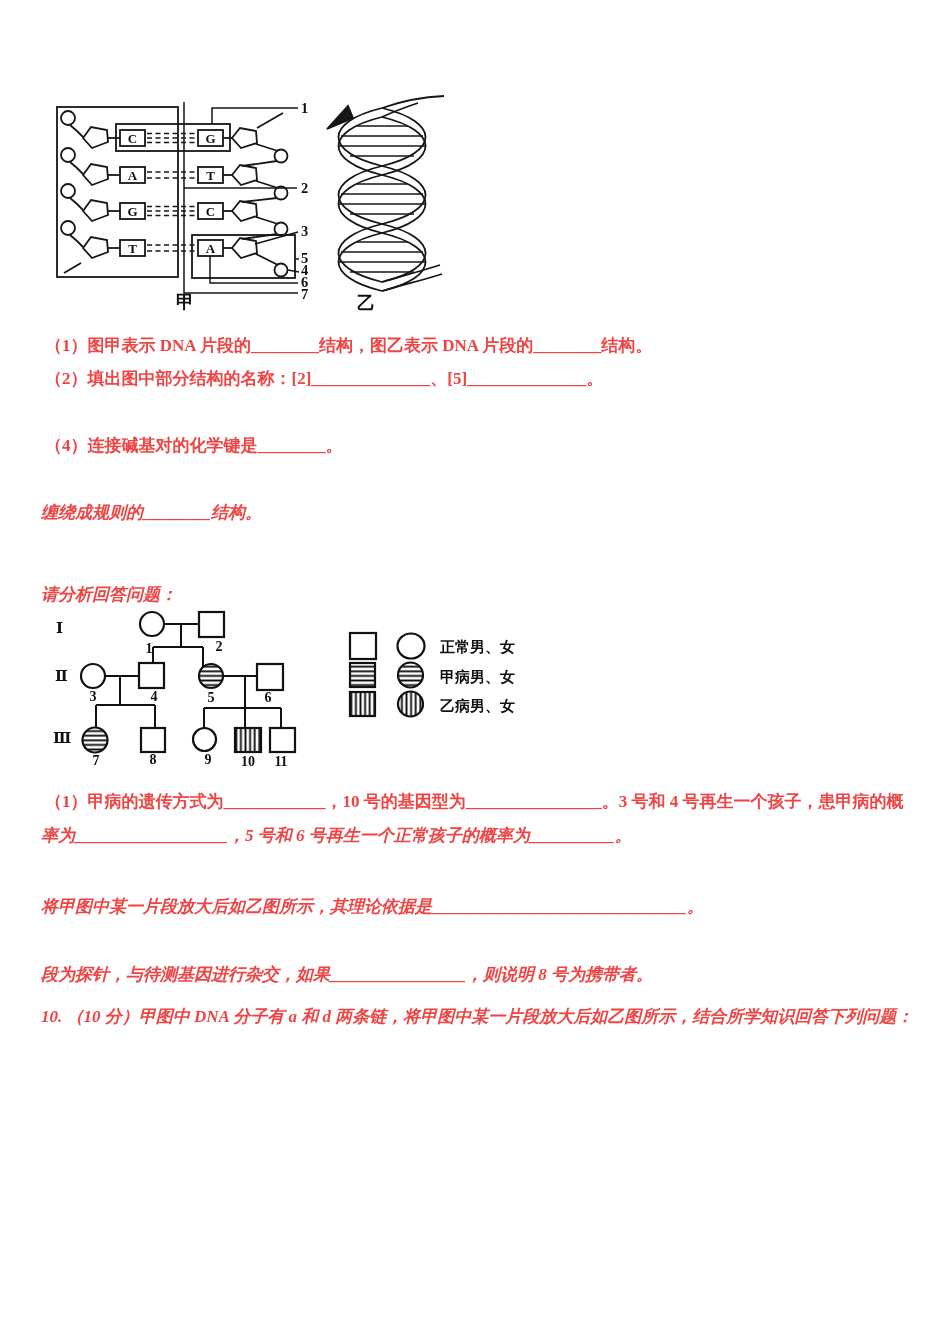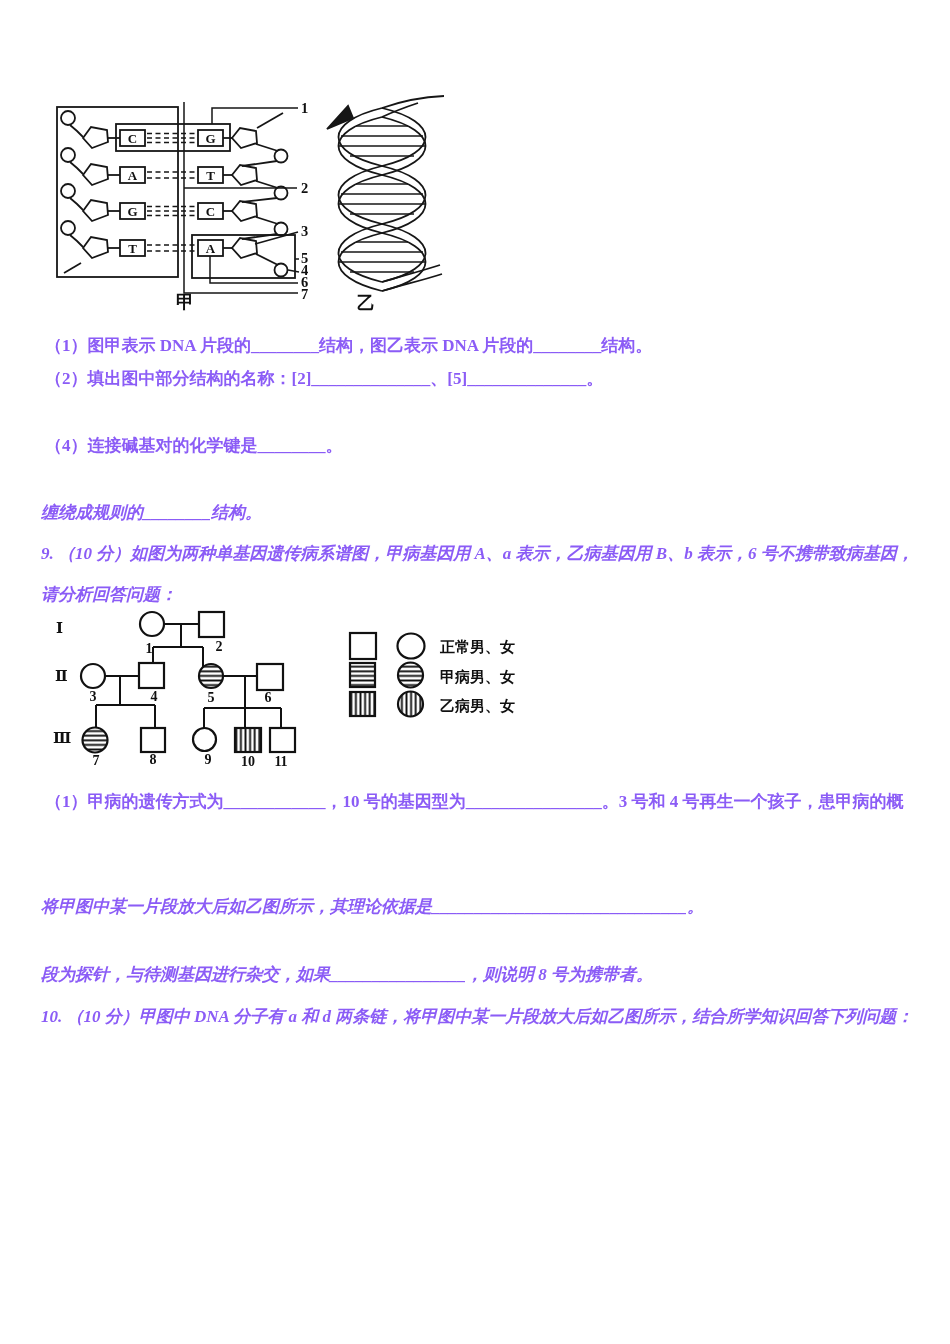--- a/index.html
+++ b/index.html
@@ -3,21 +3,21 @@
 <meta charset="utf-8">
 <style>
   html,body{margin:0;padding:0;background:#888;}
   .page{
     position:relative;width:950px;height:1344px;background:#ffffff;
     font-family:"Liberation Serif","DejaVu Serif",serif;color:#000;
     overflow:hidden;margin:0 auto;
   }
   .tline{
     position:absolute;left:45px;font-size:17px;font-weight:700;
-    white-space:nowrap;letter-spacing:0px;color:#8b5cf6;
+    white-space:nowrap;letter-spacing:0px;color:#ef4444;
   }
   .tline.cont{left:41px;font-style:italic;}
   svg{position:absolute;}
   svg text{font-family:"Liberation Serif","DejaVu Serif",serif;font-weight:700;fill:#101010;}
 </style>
 </head>
 <body>
 
 <div class="page">
 
@@ -156,21 +156,20 @@
 
     <text x="135" y="220" font-size="18" text-anchor="middle">甲</text>
     <text x="316" y="221" font-size="18" text-anchor="middle">乙</text>
   </svg>
 
   <div class="tline" style="top:334px">（1）图甲表示 DNA 片段的________结构，图乙表示 DNA 片段的________结构。</div>
   <div class="tline" style="top:367px">（2）填出图中部分结构的名称：[2]______________、[5]______________。</div>
   <div class="tline" style="top:434px">（4）连接碱基对的化学键是________。</div>
   <div class="tline cont" style="top:501px">缠绕成规则的________结构。</div>
 
-  <div class="tline cont" style="top:542px">9. （10 分）如图为两种单基因遗传病系谱图，甲病基因用 A、a 表示，乙病基因用 B、b 表示，6 号不携带致病基因，</div>
   <div class="tline cont" style="top:583px">请分析回答问题：</div>
 
   <svg style="left:50px;top:600px" width="480" height="185" viewBox="0 0 480 185">
     <defs>
       <pattern id="ph" patternUnits="userSpaceOnUse" width="6" height="4.6">
         <rect width="6" height="4.6" fill="#ffffff"></rect>
         <line x1="0" y1="2.3" x2="6" y2="2.3" stroke="#111111" stroke-width="1.9"></line>
       </pattern>
       <pattern id="pv" patternUnits="userSpaceOnUse" width="4.6" height="6">
         <rect width="4.6" height="6" fill="#ffffff"></rect>
@@ -241,18 +240,19 @@
       </g>
       <g font-size="15">
         <text x="390" y="52">正常男、女</text>
         <text x="390" y="82">甲病男、女</text>
         <text x="390" y="111">乙病男、女</text>
       </g>
     </g>
   </svg>
 
   <div class="tline" style="top:790px">（1）甲病的遗传方式为____________，10 号的基因型为________________。3 号和 4 号再生一个孩子，患甲病的概</div>
+  <div class="tline cont" style="top:824px">率为__________________，5 号和 6 号再生一个正常孩子的概率为__________。</div>
   <div class="tline cont" style="top:895px">将甲图中某一片段放大后如乙图所示，其理论依据是______________________________。</div>
   <div class="tline cont" style="top:963px">段为探针，与待测基因进行杂交，如果________________，则说明 8 号为携带者。</div>
 
   <div class="tline cont" style="top:1005px">10. （10 分）甲图中 DNA 分子有 a 和 d 两条链，将甲图中某一片段放大后如乙图所示，结合所学知识回答下列问题：</div>
 
 </div>
 
 </body></html>

